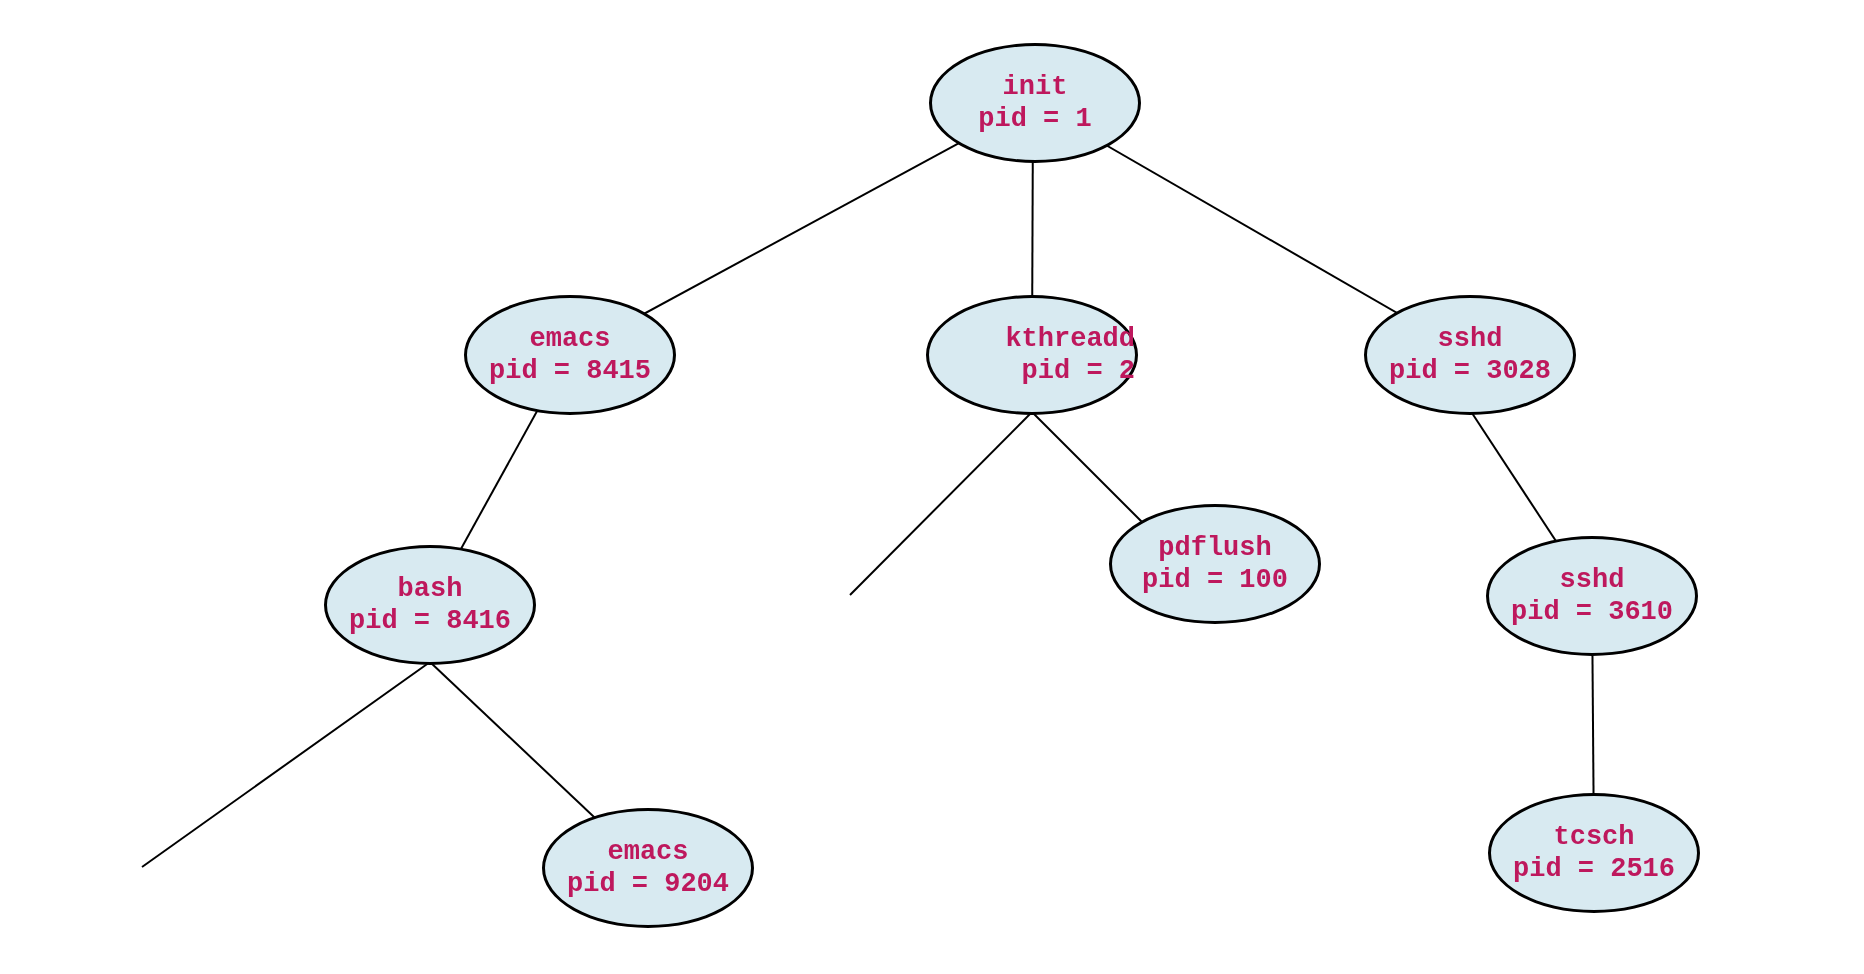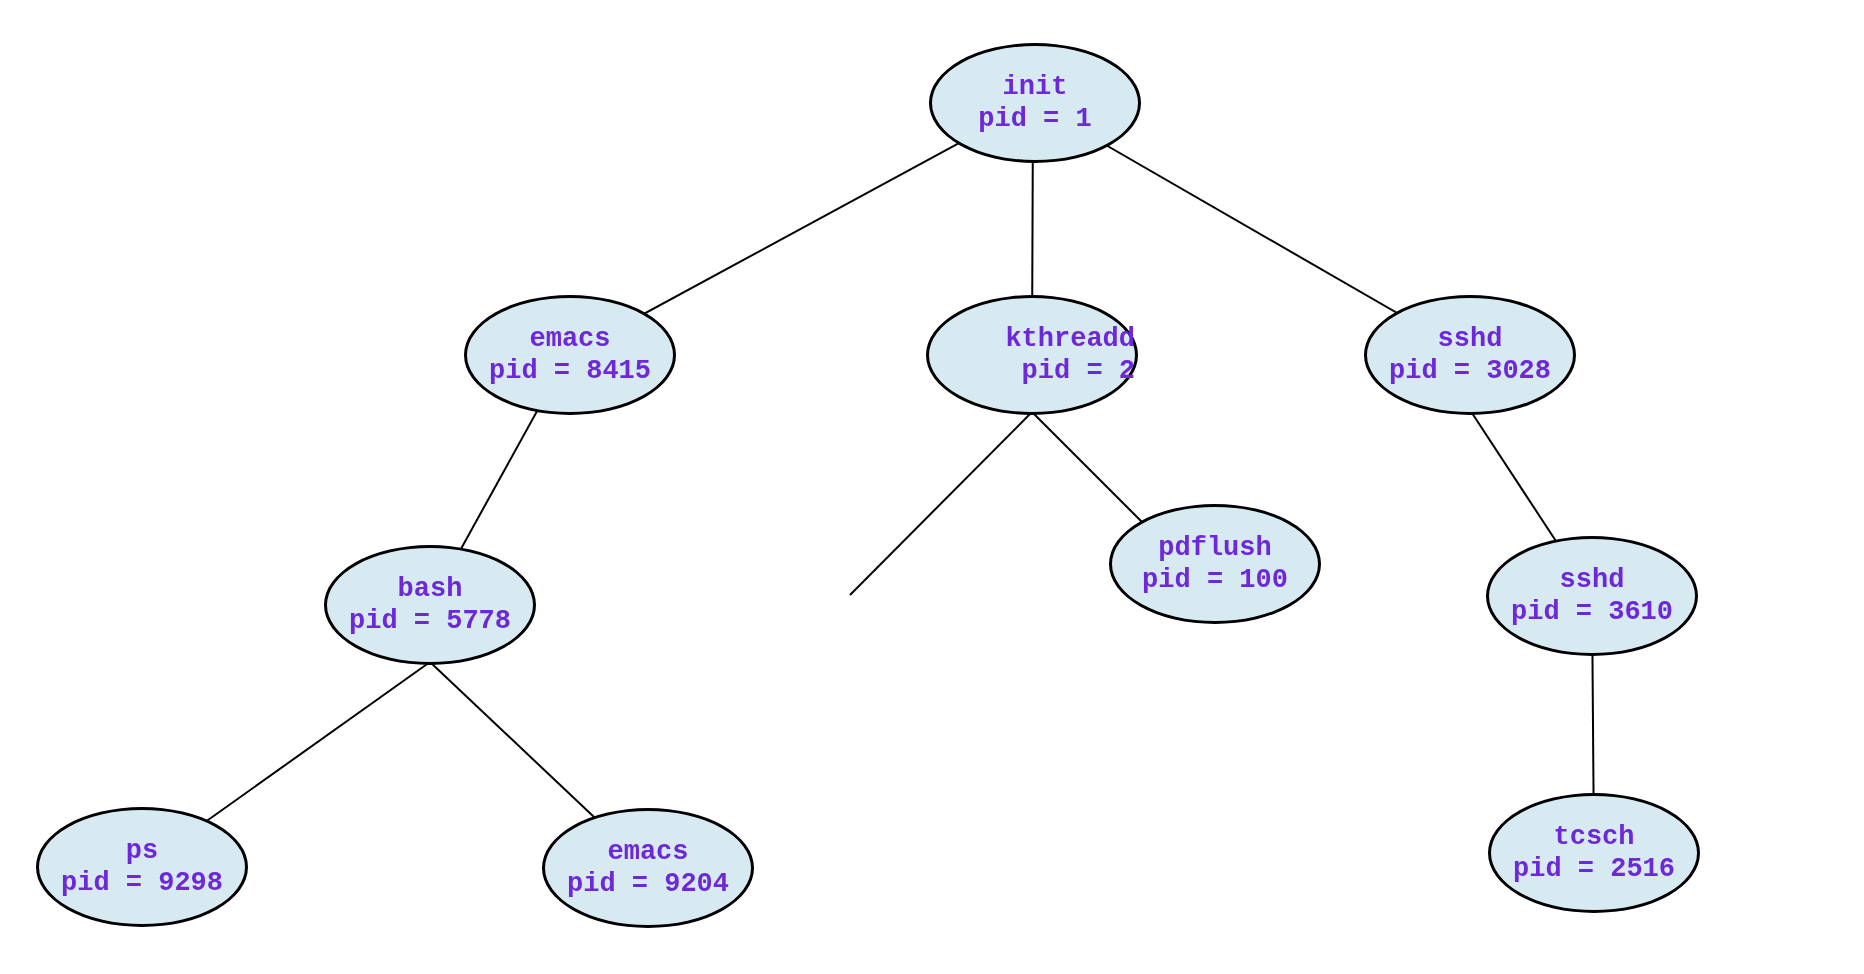--- a/index.html
+++ b/index.html
@@ -35,21 +35,21 @@
     display: flex;
     flex-direction: column;
     align-items: center;
     justify-content: center;
     text-align: center;
   }
   .pname, .ppid {
     font-size: 27px;
     font-weight: 700;
     line-height: 32px;
-    color: #6d28d9;
+    color: #be185d;
     white-space: pre;
   }
 </style>
 </head>
 <body>
 
 <div id="canvas">
 
   <svg id="edges" viewBox="0 0 1864 974" xmlns="http://www.w3.org/2000/svg">
     <line x1="1033" y1="103" x2="568" y2="355" stroke="#000" stroke-width="2"></line>
@@ -79,38 +79,34 @@
     <div class="ppid">pid = 2</div>
   </div>
 
   <div class="node" style="left:1364px; top:295px;">
     <div class="pname">sshd</div>
     <div class="ppid">pid = 3028</div>
   </div>
 
   <div class="node" style="left:324px;  top:545px;">
     <div class="pname">bash</div>
-    <div class="ppid">pid = 5778</div>
+    <div class="ppid">pid = 8416</div>
   </div>
 
 
   <div class="node" style="left:1109px; top:504px;">
     <div class="pname">pdflush</div>
     <div class="ppid">pid = 100</div>
   </div>
 
   <div class="node" style="left:1486px; top:536px;">
     <div class="pname">sshd</div>
     <div class="ppid">pid = 3610</div>
   </div>
 
-  <div class="node" style="left:36px;   top:807px;">
-    <div class="pname">ps</div>
-    <div class="ppid">pid = 9298</div>
-  </div>
 
   <div class="node" style="left:542px;  top:808px;text-align:center;">
     <div class="pname">emacs</div>
     <div class="ppid">pid = 9204</div>
   </div>
 
   <div class="node" style="left:1488px; top:793px;">
     <div class="pname">tcsch</div>
     <div class="ppid">pid = 2516</div>
   </div>

